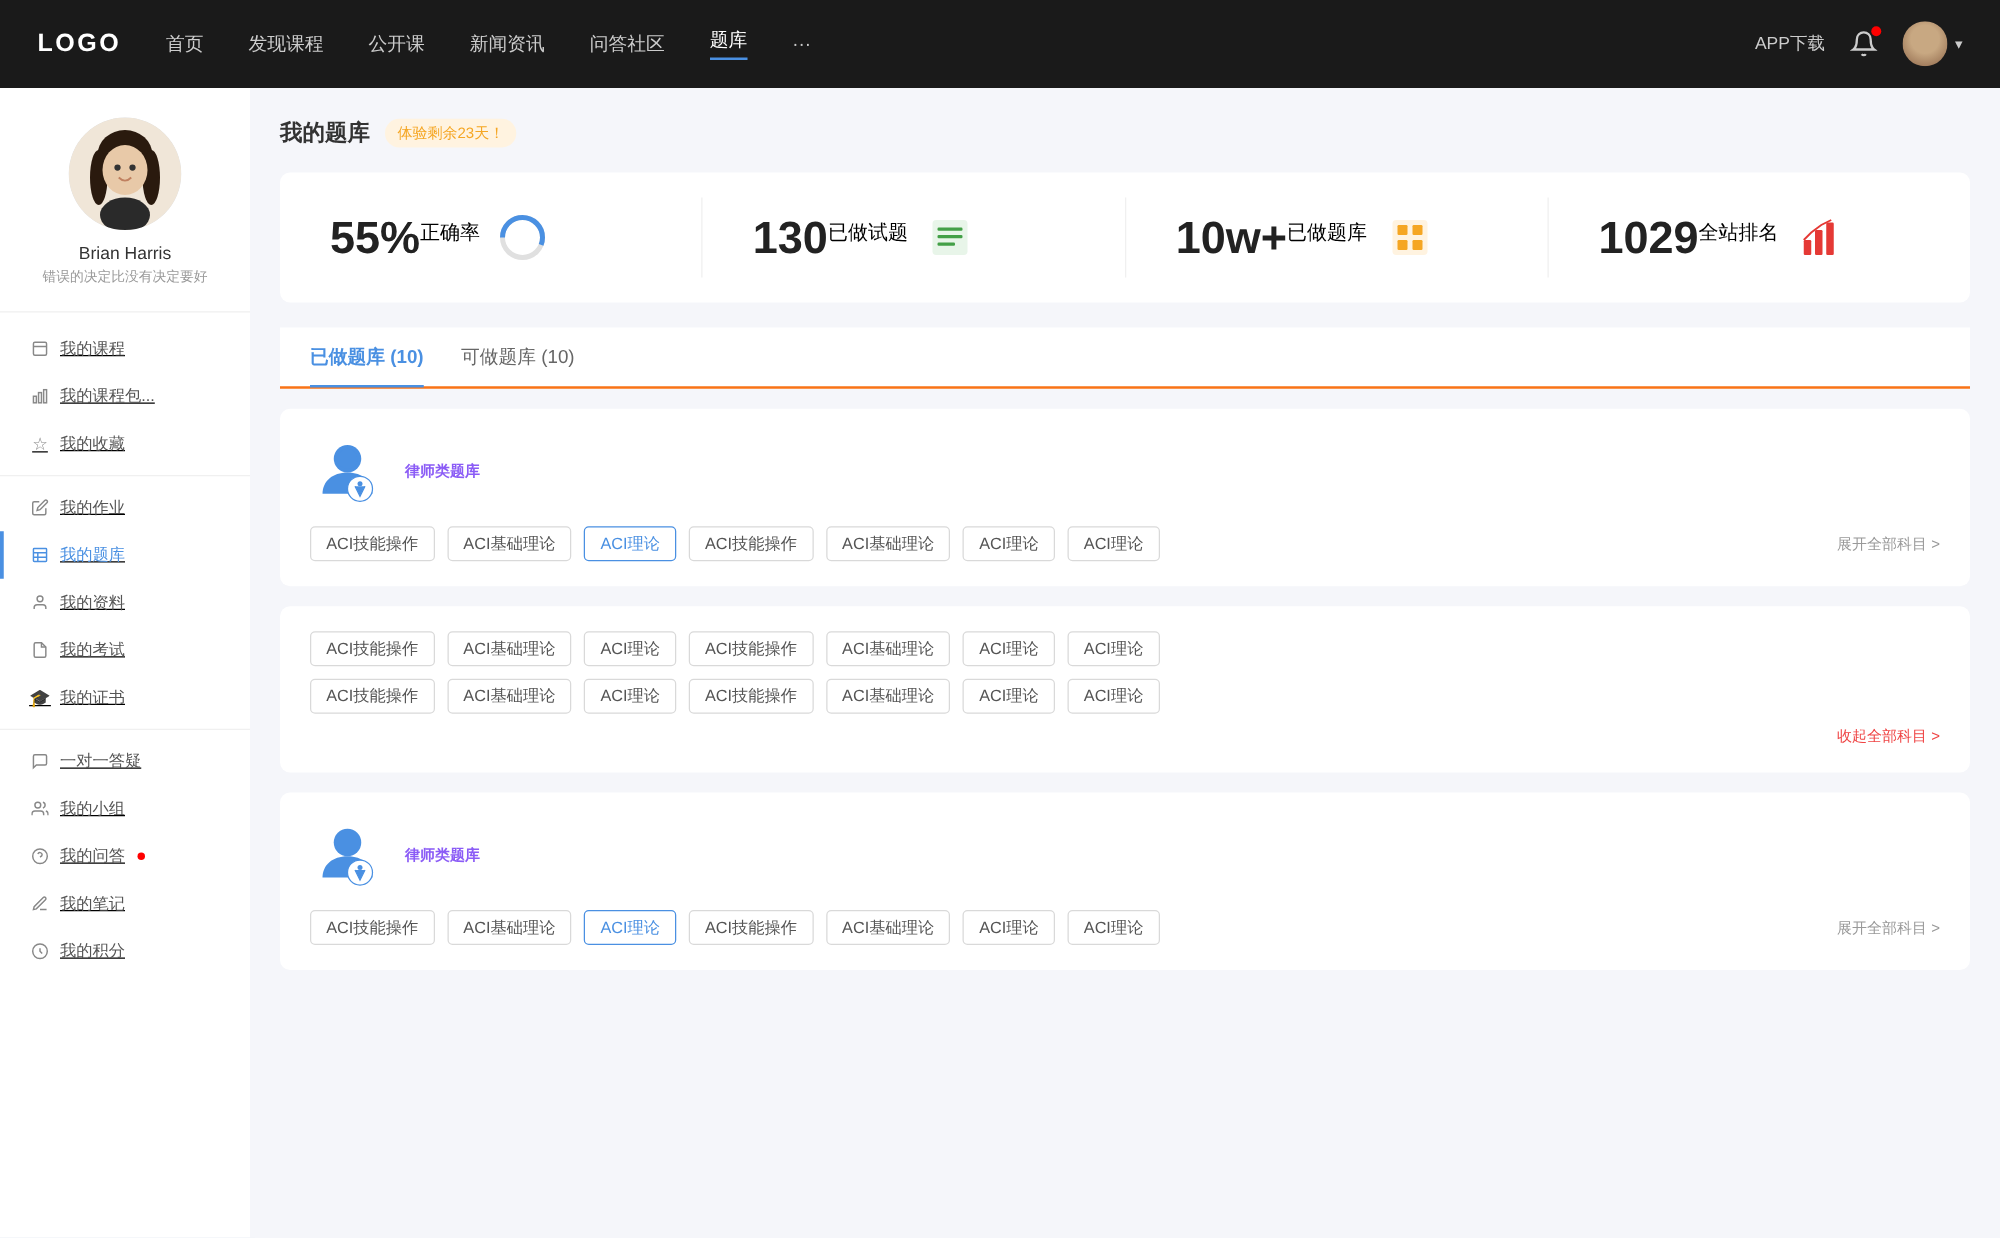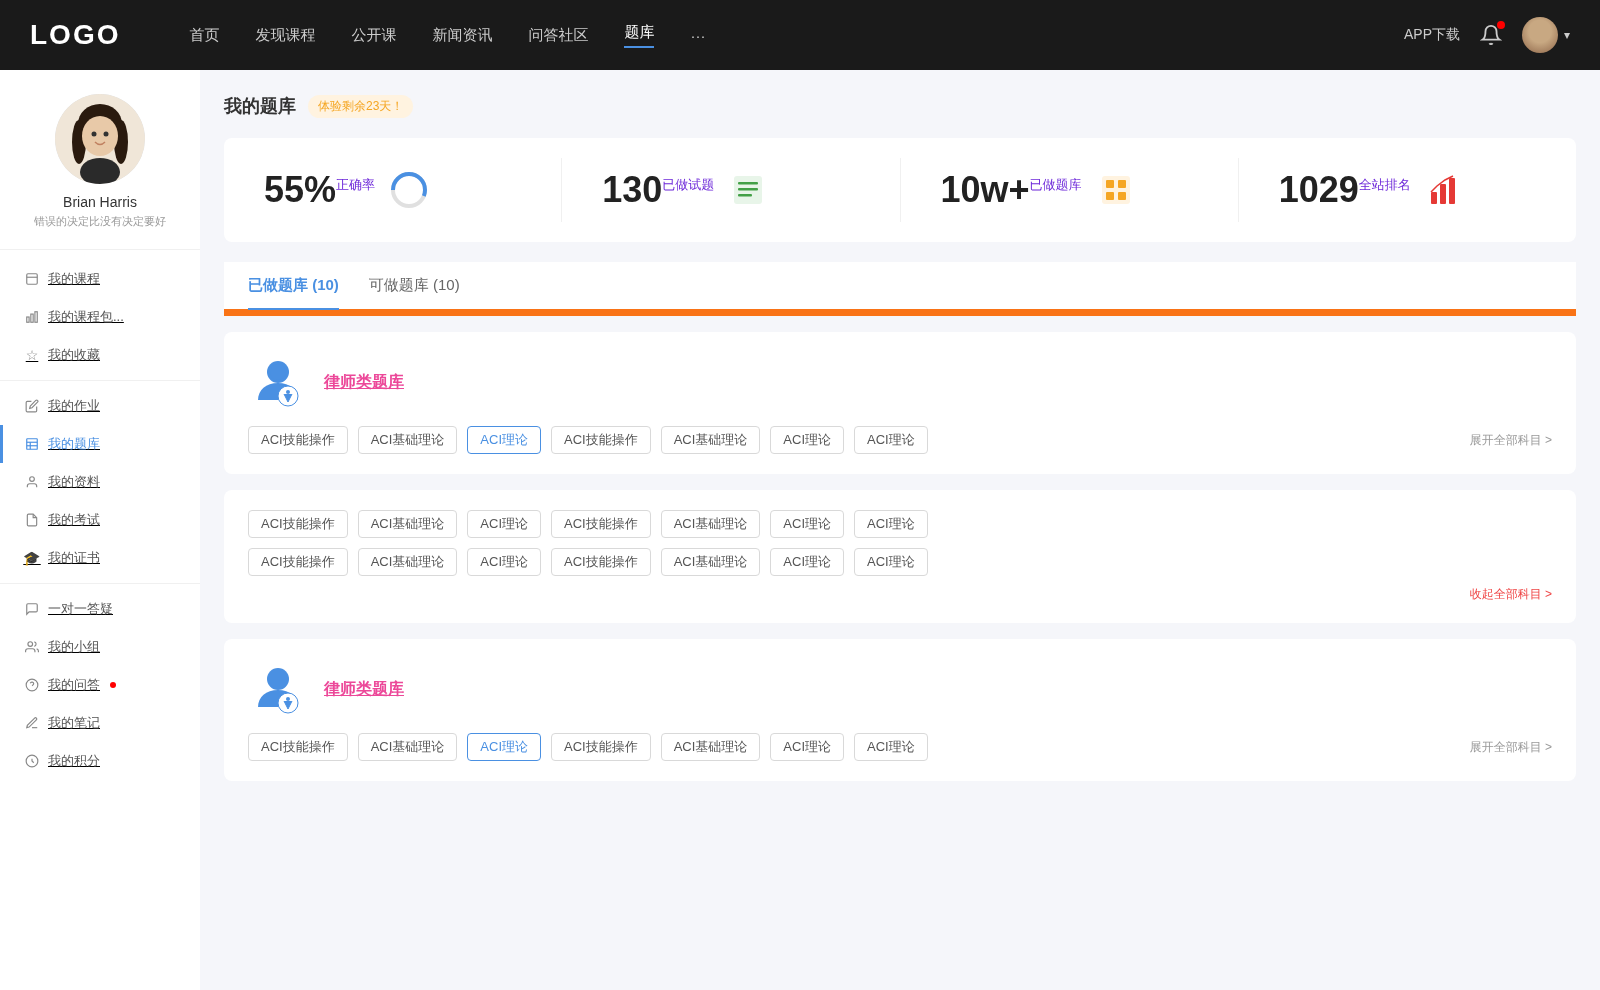--- a/index.html
+++ b/index.html
@@ -10,24 +10,24 @@
       background: #1a1a1a;
       height: 70px;
       display: flex;
       align-items: center;
       padding: 0 30px;
       position: fixed; top: 0; left: 0; right: 0;
       z-index: 100;
     }
     .header-logo {
       color: white;
-      font-size: 28px;
+      font-size: 20px;
       font-weight: bold;
       letter-spacing: 2px;
-      margin-right: 69px;
+      margin-right: 36px;
     }
     .header-nav {
       display: flex;
       align-items: center;
       gap: 36px;
       flex: 1;
     }
     .nav-item {
       color: #ccc;
       font-size: 15px;
@@ -222,36 +222,36 @@
       display: flex;
       flex-direction: row;
     }
     .stat-value {
       font-size: 36px;
       font-weight: 700;
       color: #222;
       line-height: 1;
     }
     .stat-label {
-      font-size: 13px;
-      color: #6d28d9;
+      font-size: 16px;
+      color: #000000;
       margin-top: 4px;
     }
     .stat-icon {
       width: 44px; height: 44px;
       display: flex; align-items: center; justify-content: center;
       font-size: 28px;
     }
 
     
     .tabs-row {
       display: flex;
       gap: 30px;
       margin-bottom: 16px;
-      border-bottom: 7px solid #f97316;
+      border-bottom: 2px solid #f97316;
       background: white;
       padding: 0 24px;
     }
     .tab-item {
       font-size: 15px;
       color: #666;
       padding: 14px 0;
       cursor: pointer;
       position: relative;
     }
@@ -279,24 +279,23 @@
       align-items: center;
       gap: 16px;
       margin-bottom: 14px;
     }
     .bank-icon {
       width: 60px; height: 60px;
       flex-shrink: 0;
       display: flex; align-items: center; justify-content: center;
     }
     .bank-title {
-      font-size: 16px;
+      font-size: 12px;
       font-weight: 600;
-      color: #ec4899;
-      text-decoration: underline;
+      color: #8b5cf6;
     }
     .tags-row {
       display: flex;
       flex-wrap: wrap;
       gap: 10px;
       align-items: center;
     }
     .tag {
       border: 1px solid #d9d9d9;
       border-radius: 4px;

